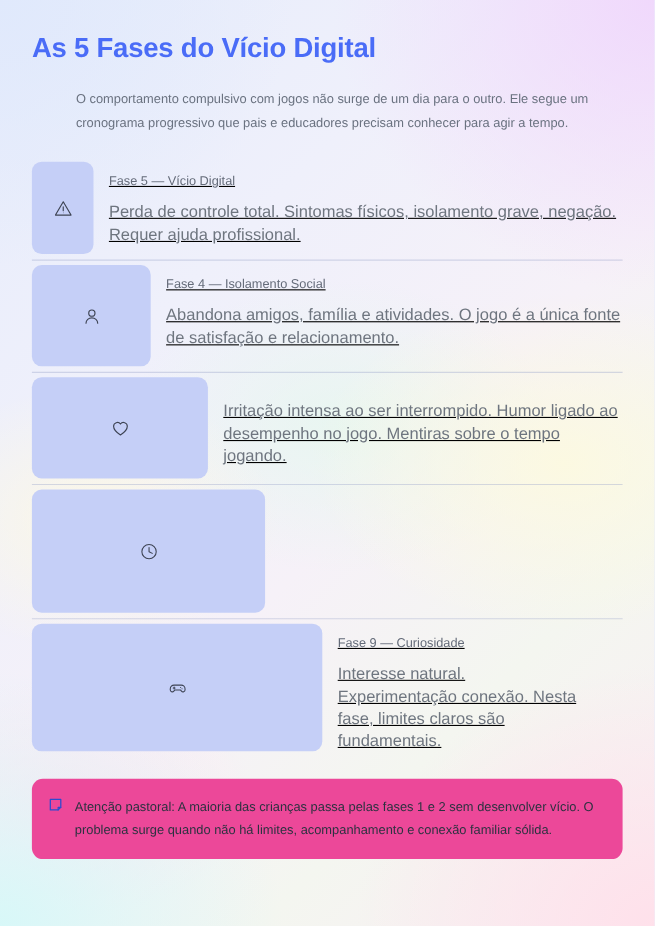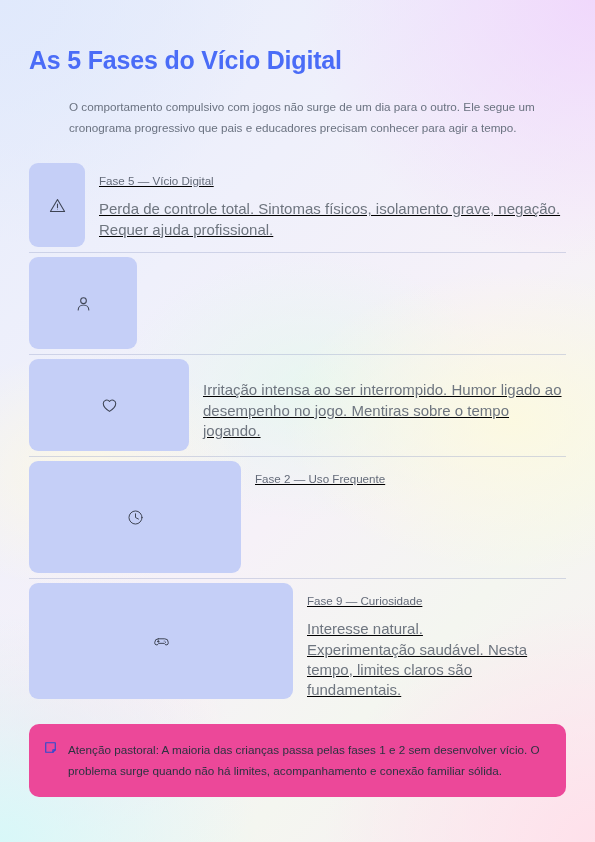--- a/index.html
+++ b/index.html
@@ -31,21 +31,21 @@
       radial-gradient(ellipse 40% 18% at 10% 86%,   rgba(255,228,240,0.70) 0%, rgba(255,228,240,0) 72%),
       linear-gradient(135deg, #e6ecfb 0%, #eff0fb 30%, #f6f1f8 55%, #f4f6f0 75%, #f9eef4 100%);
     z-index: 0;
   }
 
   #page {
     position: relative;
     z-index: 1;
     width: 595px;
     height: 842px;
-    padding: 16px 29px;
+    padding: 0 29px;
   }
 
   
   #page-title {
     color: #4a6cf7;
     font-size: 25px;
     font-weight: bold;
     letter-spacing: -0.2px;
     padding-top: 30px;
   }
@@ -177,20 +177,24 @@
 
     <div class="phase-row" data-phase="4">
       <div class="phase-bar">
         <span class="phase-icon">
           <svg viewBox="0 0 24 24" fill="none" stroke="currentColor" stroke-width="1.5" stroke-linecap="round" stroke-linejoin="round">
             <circle cx="12" cy="8" r="4"></circle>
             <path d="M4.5 21c0-4.1 3.4-7 7.5-7s7.5 2.9 7.5 7"></path>
           </svg>
         </span>
       </div>
+      <div class="phase-text">
+        <div class="phase-heading">Fase 4 — Isolamento Social</div>
+        <div class="phase-desc">Abandona amigos, família e atividades. O jogo é a única fonte de satisfação e relacionamento.</div>
+      </div>
     </div>
 
     <div class="phase-row" data-phase="3">
       <div class="phase-bar">
         <span class="phase-icon">
           <svg viewBox="0 0 24 24" fill="none" stroke="currentColor" stroke-width="1.5" stroke-linecap="round" stroke-linejoin="round">
             <path d="M12 20.3S3.2 14.9 3.2 9.2a4.9 4.9 0 0 1 8.8-2.9 4.9 4.9 0 0 1 8.8 2.9c0 5.7-8.8 11.1-8.8 11.1z"></path>
           </svg>
         </span>
       </div>
@@ -202,39 +206,38 @@
     <div class="phase-row" data-phase="2">
       <div class="phase-bar">
         <span class="phase-icon">
           <svg viewBox="0 0 24 24" fill="none" stroke="currentColor" stroke-width="1.4" stroke-linecap="round" stroke-linejoin="round">
             <circle cx="12" cy="12" r="9.2"></circle>
             <polyline points="12,6.8 12,12 16.2,14.2"></polyline>
           </svg>
         </span>
       </div>
       <div class="phase-text">
-        <div class="phase-heading">Fase 2 — Uso Frequente</div>
       </div>
     </div>
 
     <div class="phase-row" data-phase="1">
       <div class="phase-bar">
         <span class="phase-icon">
           <svg viewBox="0 0 24 24" fill="none" stroke="currentColor" stroke-width="1.4" stroke-linecap="round" stroke-linejoin="round">
             <path d="M7.4 8.2h9.2a4.9 4.9 0 0 1 4.9 4.9v1.1a2.6 2.6 0 0 1-4.6 1.7l-1.1-1.3H8.2l-1.1 1.3A2.6 2.6 0 0 1 2.5 14.2v-1.1a4.9 4.9 0 0 1 4.9-4.9z"></path>
             <line x1="6.3" y1="11.9" x2="8.7" y2="11.9"></line>
             <line x1="7.5" y1="10.7" x2="7.5" y2="13.1"></line>
             <circle cx="15.8" cy="11.3" r="0.75" fill="currentColor" stroke="none"></circle>
             <circle cx="17.6" cy="12.9" r="0.75" fill="currentColor" stroke="none"></circle>
           </svg>
         </span>
       </div>
       <div class="phase-text">
         <div class="phase-heading">Fase 9 — Curiosidade</div>
-        <div class="phase-desc">Interesse natural. Experimentação saudável. Nesta tempo, limites claros são fundamentais.</div>
+        <div class="phase-desc">Interesse natural. Experimentação conexão. Nesta fase, limites claros são fundamentais.</div>
       </div>
     </div>
 
   </div>
 
   <div id="pastoral-note">
     <span id="note-icon">
       <svg viewBox="0 0 24 24" fill="none" stroke="currentColor" stroke-width="2.1" stroke-linecap="round" stroke-linejoin="round">
         <path d="M3.2 3.2h17.6v13.2l-4.4 4.4H3.2z"></path>
         <path d="M20.8 16.4h-4.4v4.4"></path>

